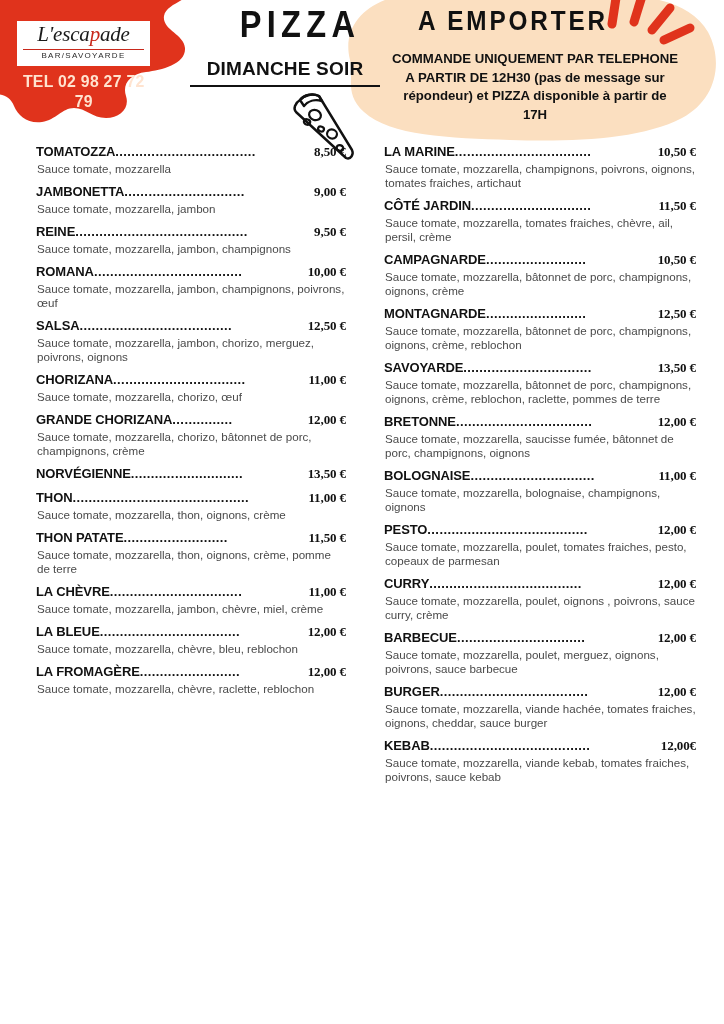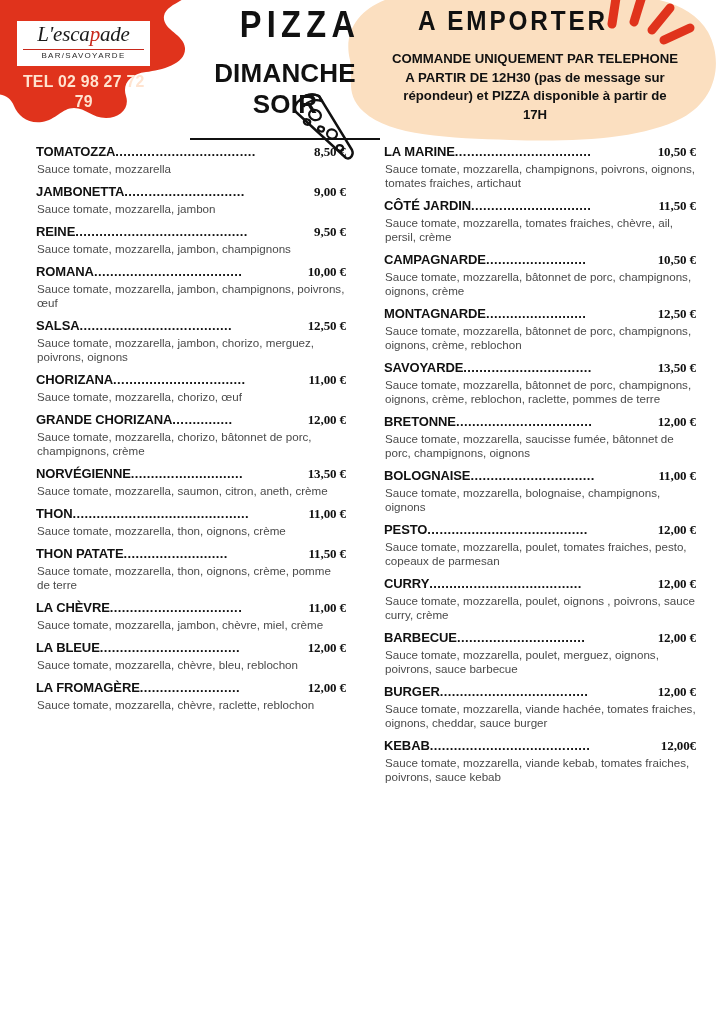--- a/index.html
+++ b/index.html
@@ -160,26 +160,26 @@
     font-family: "Liberation Sans Narrow", "Liberation Sans", sans-serif;
     transform: scaleX(0.88);
     transform-origin: center center;
   }
   .title-dimanche {
     position: absolute;
     left: 190px;
     top: 58px;
     width: 190px;
     text-align: center;
-    font-size: 26px;
+    font-size: 19px;
     font-weight: bold;
     letter-spacing: 0.2px;
     color: #111;
     border-bottom: 2.5px solid #111;
-    padding-bottom: 18px;
+    padding-bottom: 5px;
   }
   .title-emporter {
     position: absolute;
     left: 398px;
     top: 6px;
     width: 230px;
     text-align: center;
     font-size: 27px;
     font-weight: bold;
     letter-spacing: 3.2px;
@@ -370,21 +370,20 @@
           <span class="item-price">12,00 €</span>
         </div>
         <div class="item-desc">Sauce tomate, mozzarella, chorizo, bâtonnet de porc, champignons, crème</div>
       </div>
       <div class="item">
         <div class="item-head">
           <span class="item-name">NORVÉGIENNE</span>
           <span class="item-dots">............................</span>
           <span class="item-price">13,50 €</span>
         </div>
-        <div class="item-desc">Sauce tomate, mozzarella, saumon, citron, aneth, crème</div>
       </div>
       <div class="item">
         <div class="item-head">
           <span class="item-name">THON</span>
           <span class="item-dots">............................................</span>
           <span class="item-price">11,00 €</span>
         </div>
         <div class="item-desc">Sauce tomate, mozzarella, thon, oignons, crème</div>
       </div>
       <div class="item">

